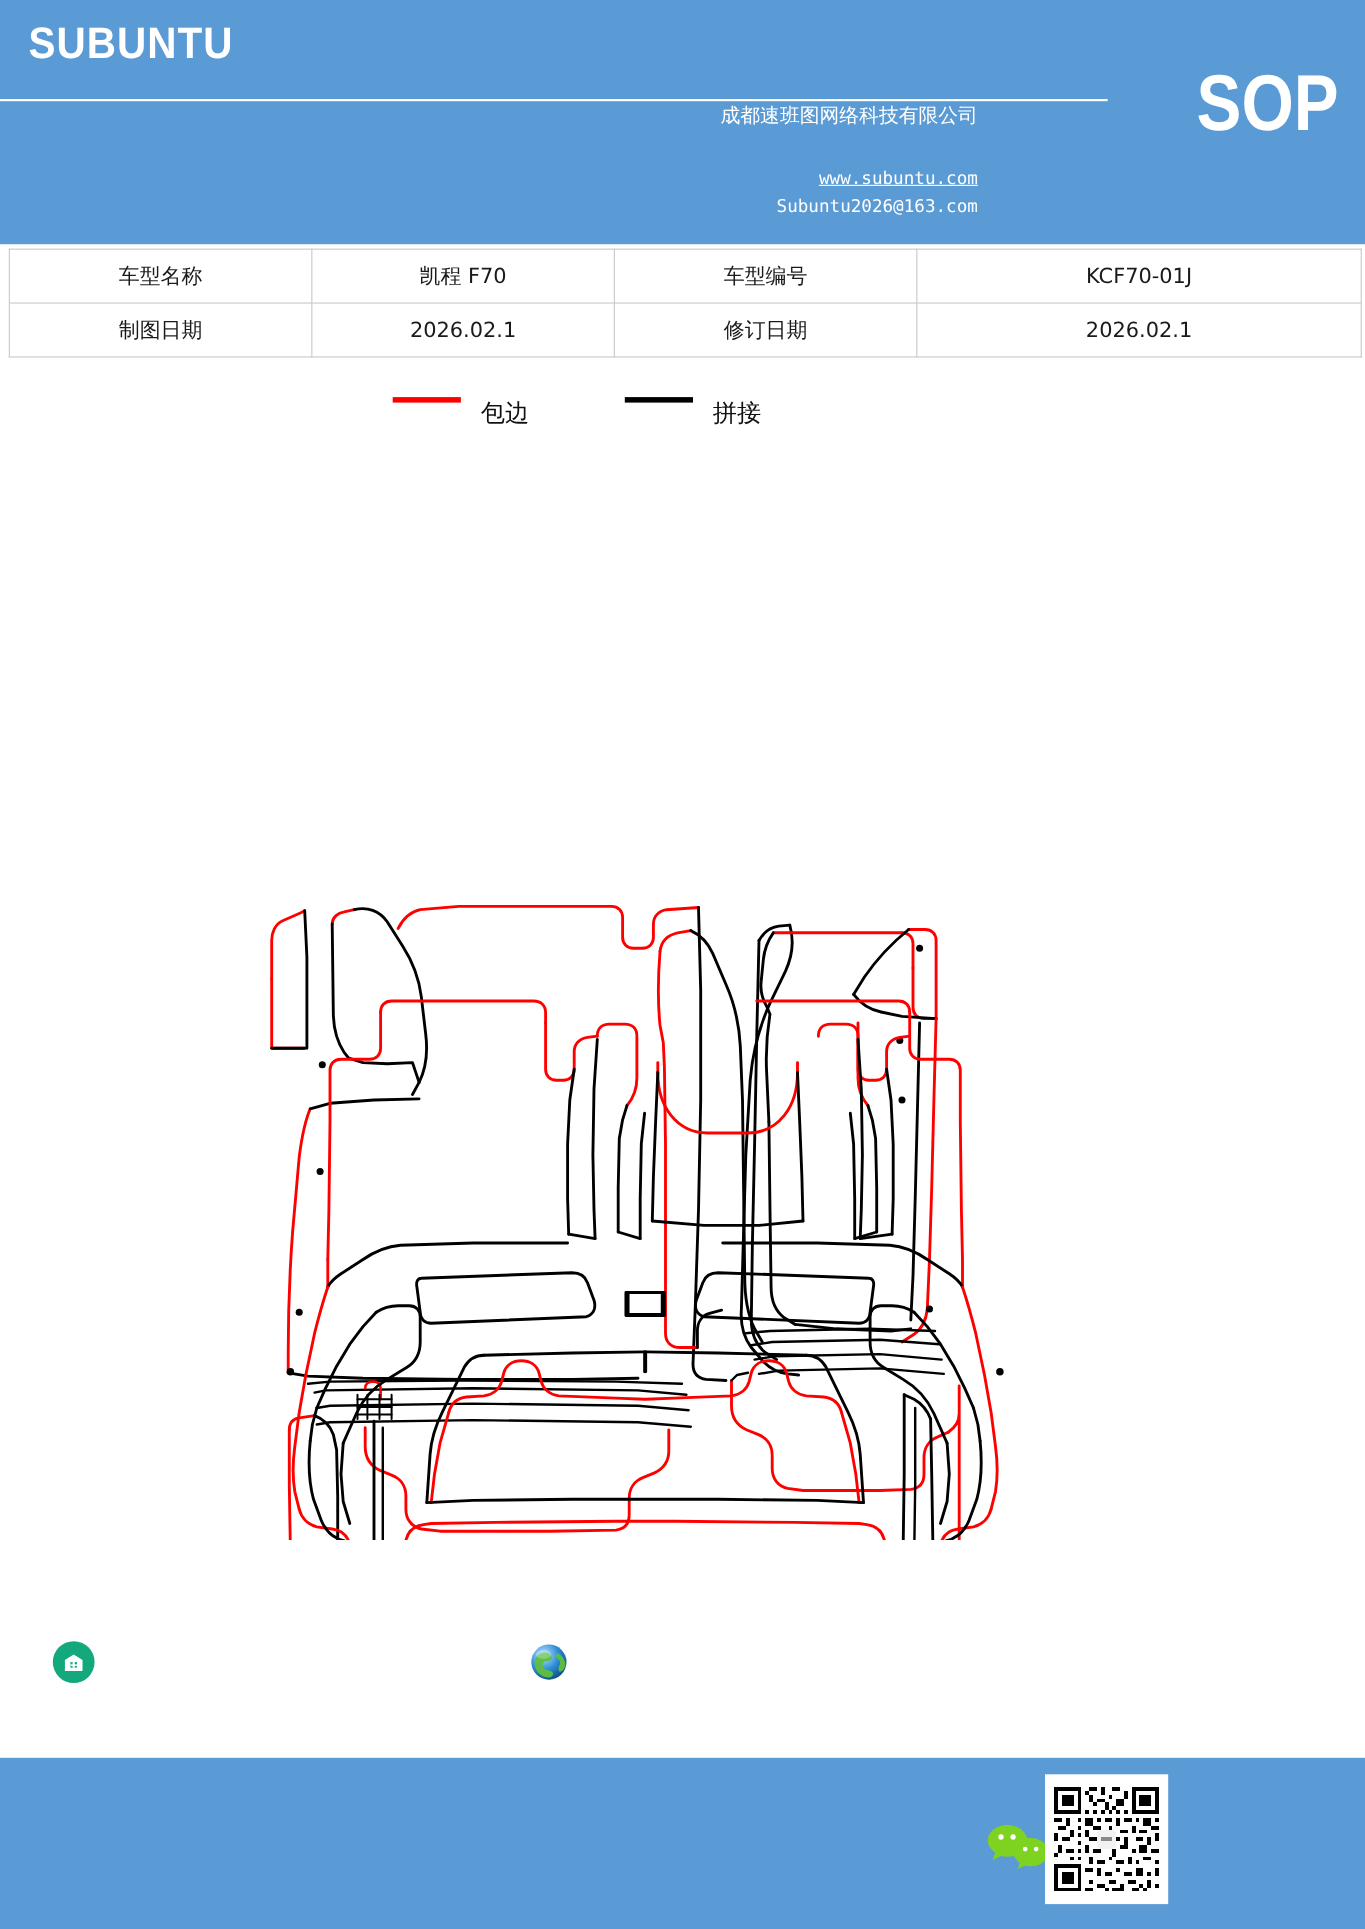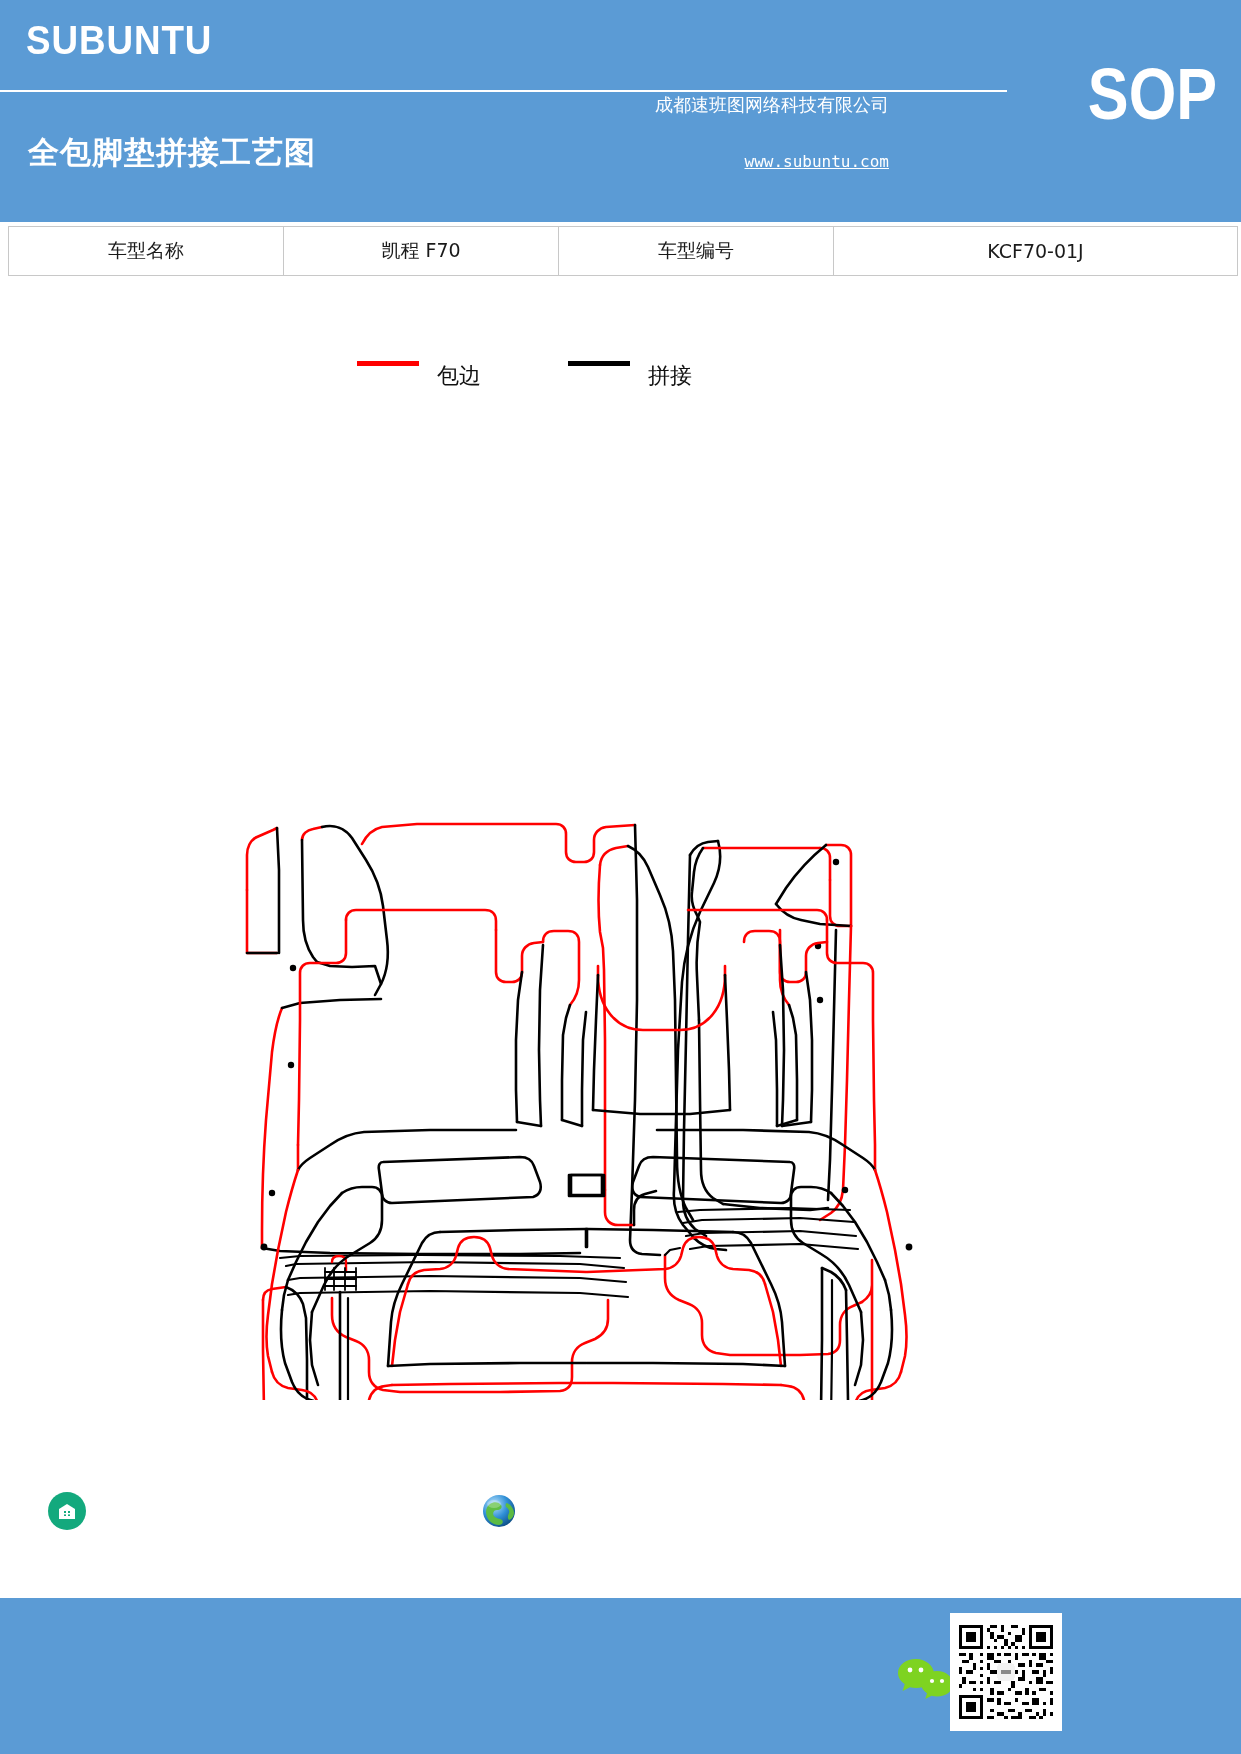--- a/index.html
+++ b/index.html
@@ -74,21 +74,20 @@
     white-space: nowrap;
   }
   .head-mail {
     position: absolute;
     right: 352px;
     top: 178px;
     color: #ffffff;
     font-size: 16px;
     font-family: "DejaVu Sans Mono", "Liberation Mono", monospace;
     white-space: nowrap;
-    margin-top: 42px;
   }
   .sop-badge {
     position: absolute;
     right: 24px;
     top: 58px;
     color: #ffffff;
     font-size: 72px;
     font-weight: bold;
     line-height: 1;
     font-family: "Liberation Sans", sans-serif;
@@ -221,34 +220,39 @@
     justify-content: center;
     flex: 0 0 auto;
   }
 </style>
 </head>
 <body>
 
 <div class="header">
   <div class="brand">SUBUNTU</div>
   <div class="header-rule"></div>
-  <div class="doc-title">全包脚垫拼接工艺图</div>
   <div class="company-head">成都速班图网络科技有限公司</div>
   <div class="head-url">www.subuntu.com</div>
   <div class="head-mail">Subuntu2026@163.com</div>
   <div class="sop-badge">SOP</div>
 </div>
 
 <table class="info-table">
   <tbody>
     <tr>
       <td class="c-label">车型名称</td>
       <td class="c-value">凯程 F70</td>
       <td class="c-label2">车型编号</td>
       <td class="c-value2">KCF70-01J</td>
+    </tr>
+    <tr>
+      <td class="c-label">制图日期</td>
+      <td class="c-value">2026.02.1</td>
+      <td class="c-label2">修订日期</td>
+      <td class="c-value2">2026.02.1</td>
     </tr>
   </tbody>
 </table>
 
 <div class="legend">
   <div class="legend-item lg-1">
     <span class="legend-swatch sw-red"></span>
     <span class="legend-label">包边</span>
   </div>
   <div class="legend-item lg-2">

